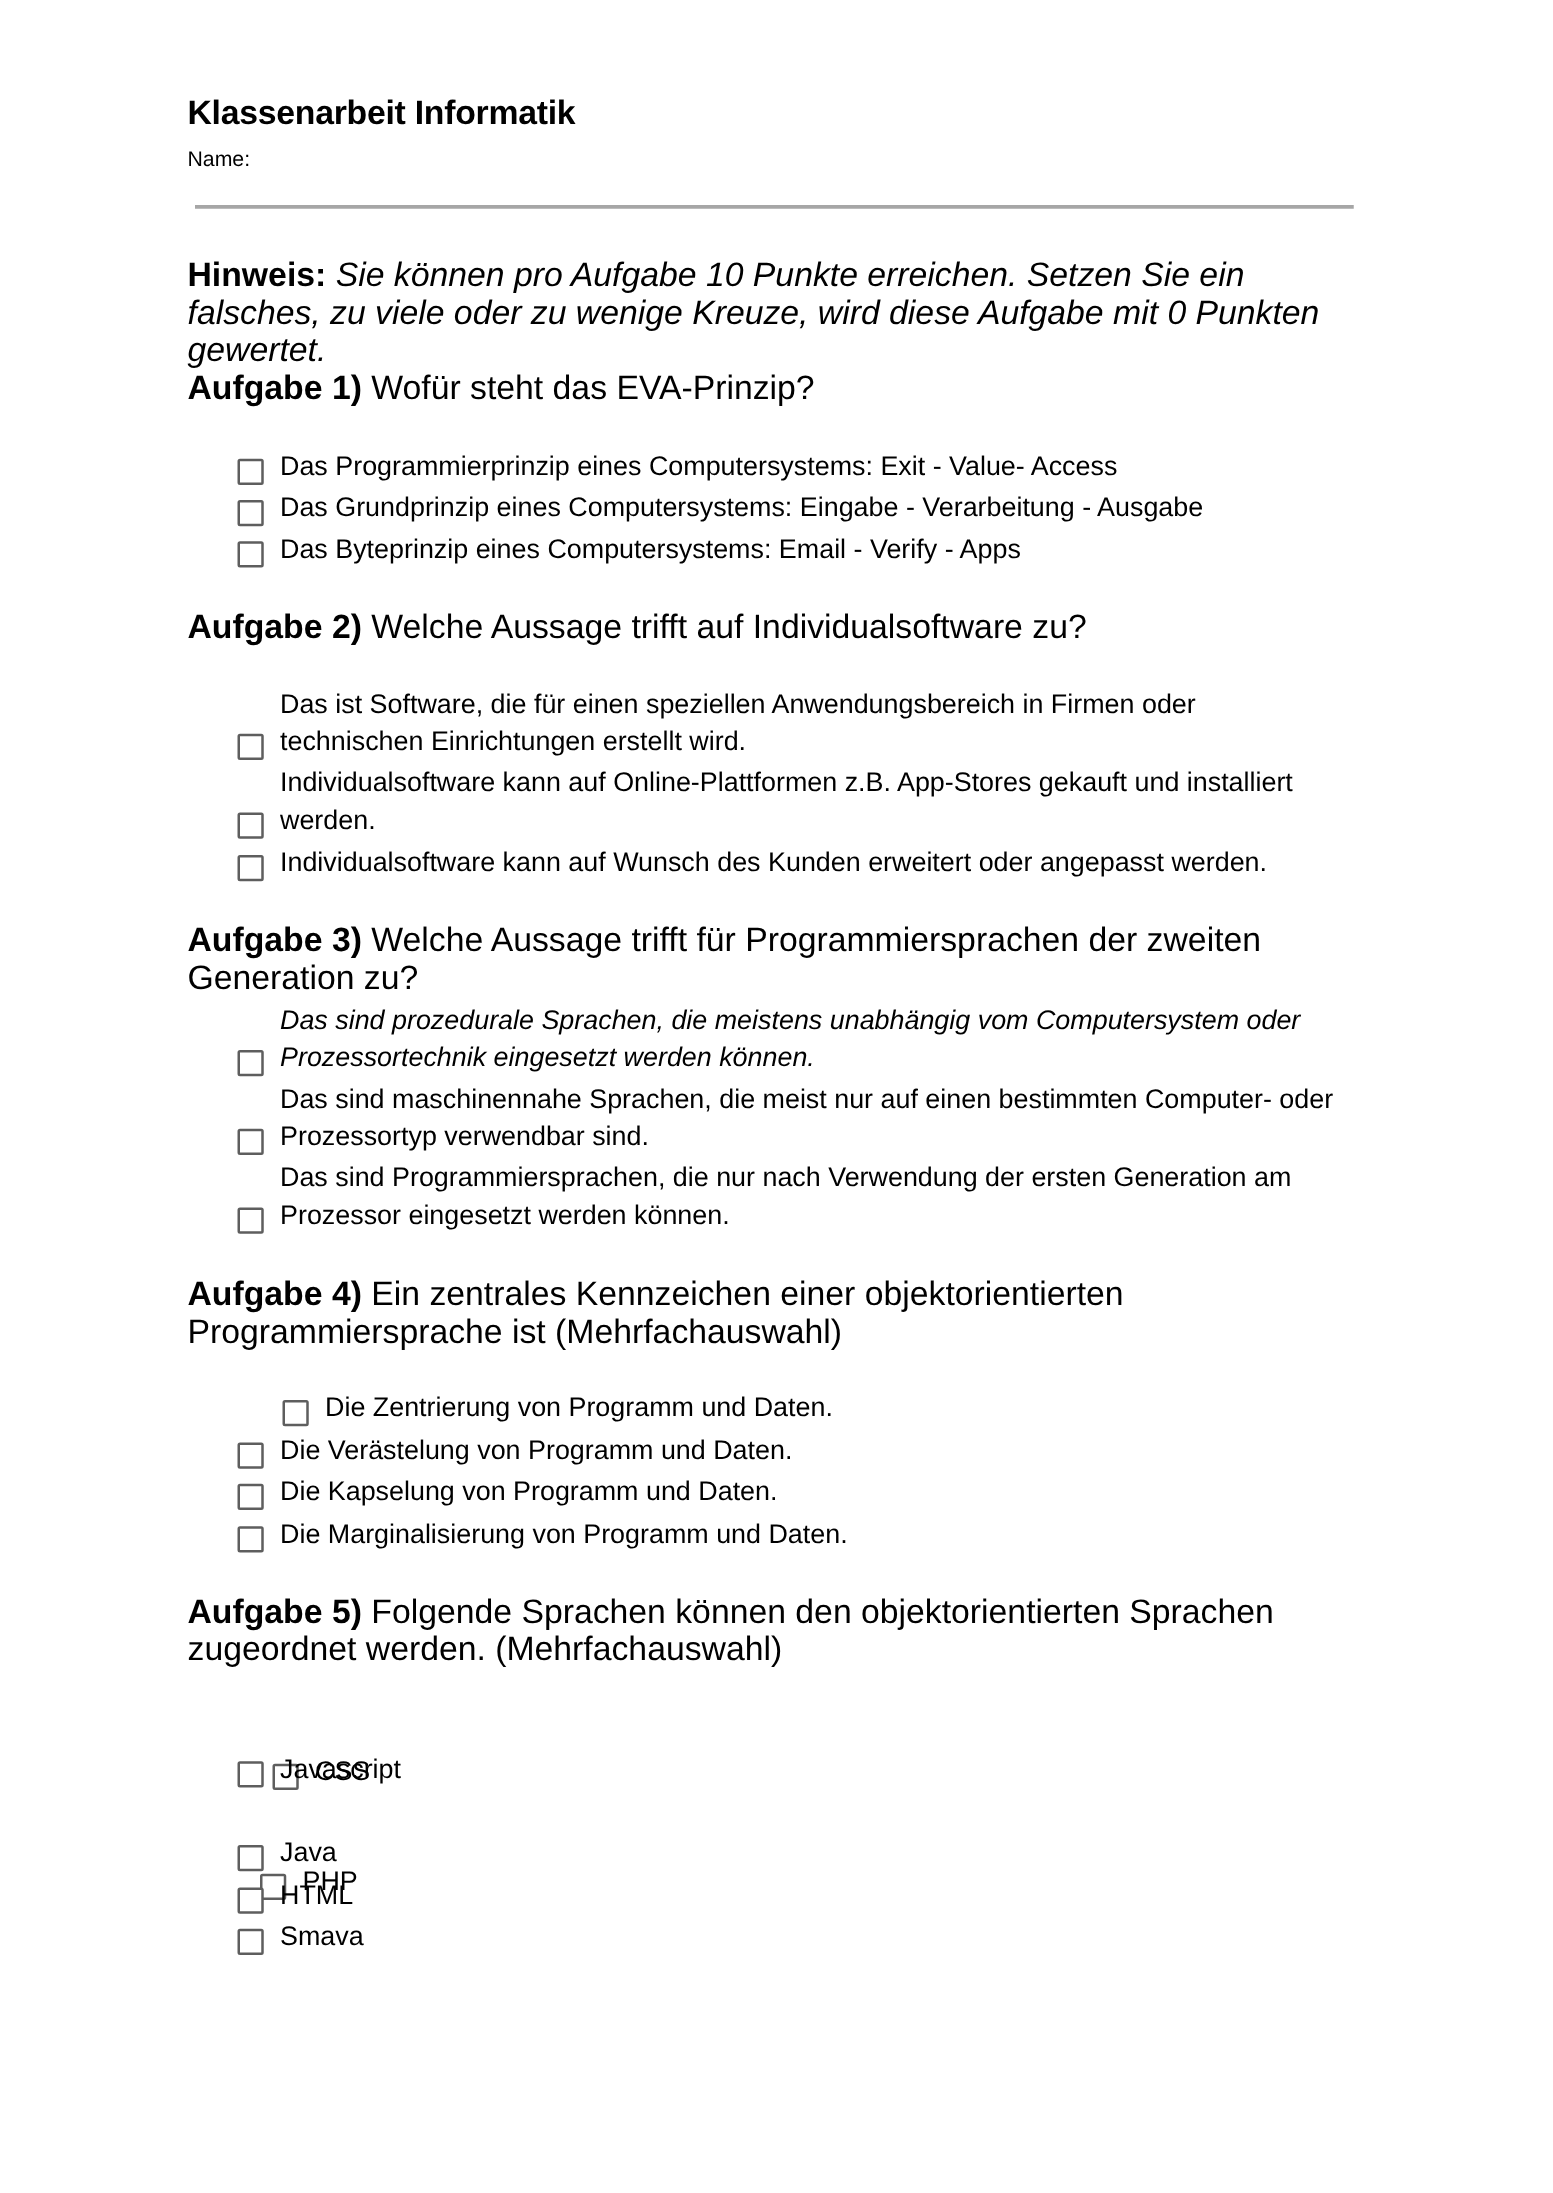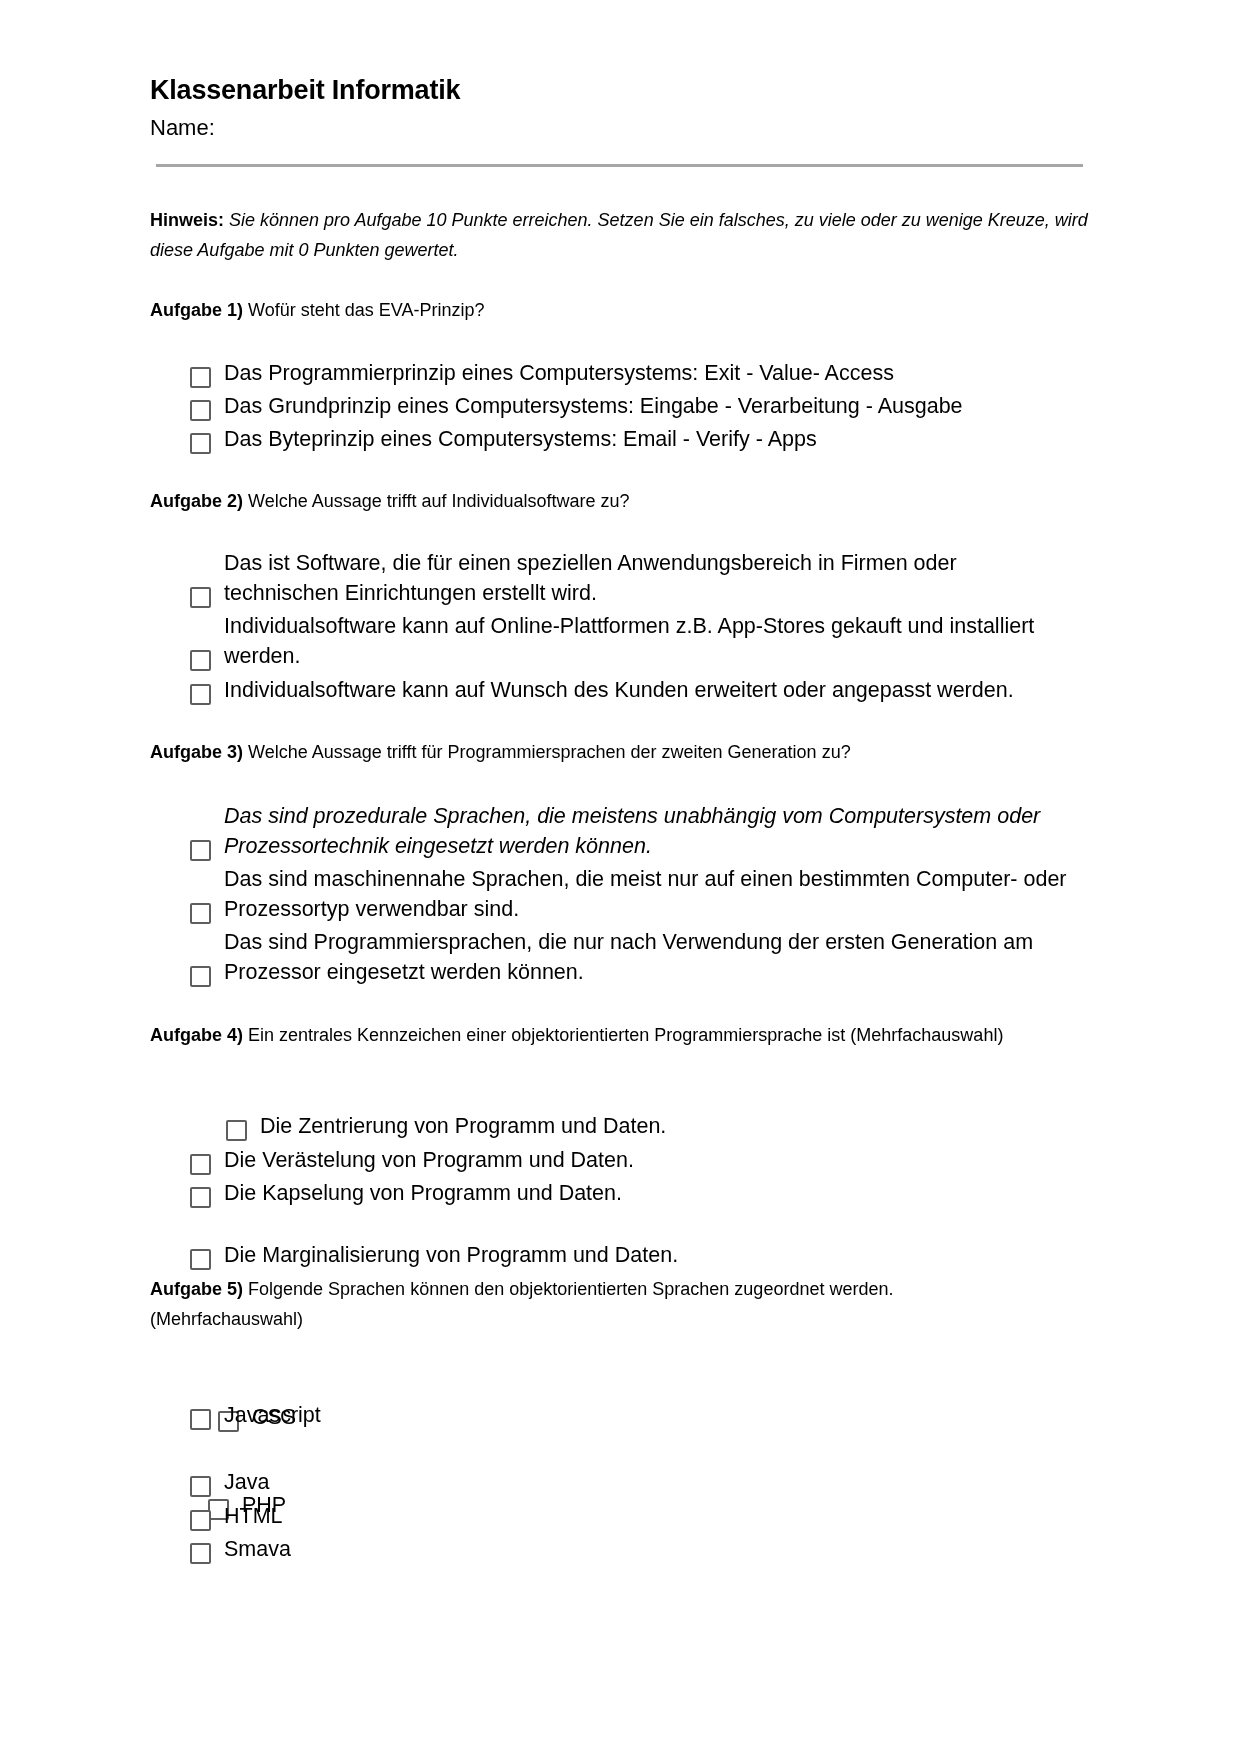--- a/index.html
+++ b/index.html
@@ -5,26 +5,26 @@
   html, body { margin: 0; padding: 0; background: #ffffff; }
   body {
     width: 1242px; height: 1754px; position: relative; overflow: hidden;
     font-family: "Liberation Sans", sans-serif; color: #000000;
   }
   .abs { position: absolute; }
   .title {
     left: 150px; top: 74px; font-size: 27px; font-weight: bold; line-height: 32px;
     letter-spacing: -0.2px;
   }
-  .name-label { left: 150px; top: 114px; font-size: 22px; line-height: 28px; }
+  .name-label { left: 150px; top: 114px; font-size: 17px; line-height: 28px; }
   .divider {
     left: 156px; top: 164px; width: 927px; height: 0;
     border-top: 3px solid #a6a6a6;
   }
-  .para { left: 150px; width: 940px; font-size: 18px; line-height: 30px; }
+  .para { left: 150px; width: 940px; font-size: 27px; line-height: 30px; }
   .para b { font-weight: bold; }
   .hint-text { font-style: italic; }
   .option {
     left: 190px; width: 920px; font-size: 21.5px; line-height: 30px;
     display: flex; align-items: flex-end;
   }
   .checkbox {
     flex: 0 0 auto; width: 17px; height: 17px; border: 2.5px solid #5e5e5e;
     border-radius: 2px; background: #ffffff; margin-top: 4px; margin-right: 13px;
     box-sizing: content-box; cursor: pointer;
@@ -98,21 +98,21 @@
   <span class="opt-text">Die Zentrierung von Programm und Daten.</span>
 </div>
 <div class="abs option" style="top:1145px;">
   <span class="checkbox"></span>
   <span class="opt-text">Die Verästelung von Programm und Daten.</span>
 </div>
 <div class="abs option" style="top:1178px;">
   <span class="checkbox"></span>
   <span class="opt-text">Die Kapselung von Programm und Daten.</span>
 </div>
-<div class="abs option" style="top:1212px;margin-top:28px;">
+<div class="abs option" style="top:1212px;">
   <span class="checkbox"></span>
   <span class="opt-text">Die Marginalisierung von Programm und Daten.</span>
 </div>
 
 <div class="abs para" style="top:1274px; width:900px;">
   <b>Aufgabe 5)</b><span> Folgende Sprachen können den objektorientierten Sprachen zugeordnet werden. (Mehrfachauswahl)</span>
 </div>
 <div class="abs option" style="top:1402px;padding-left:28px;">
   <span class="checkbox"></span>
   <span class="opt-text">CSS</span>

